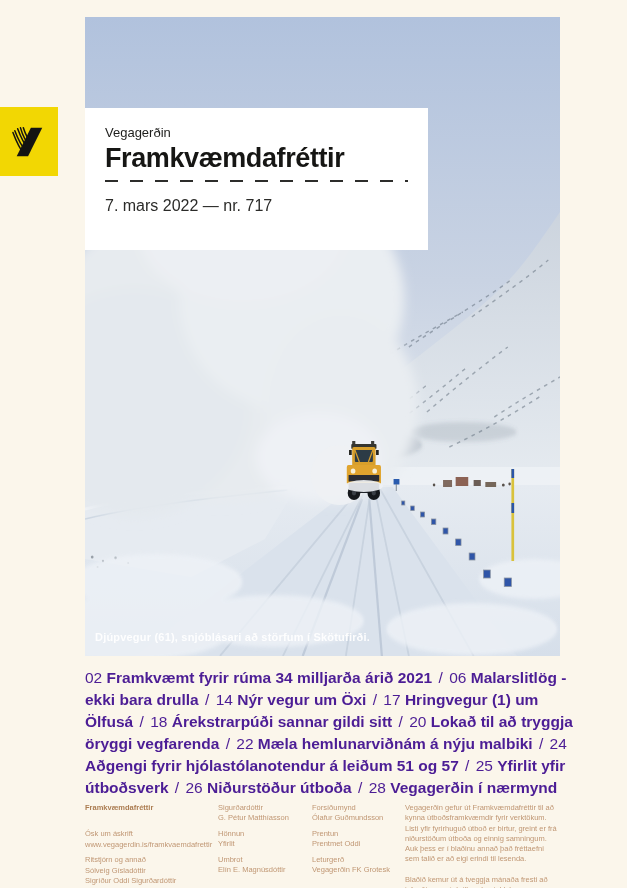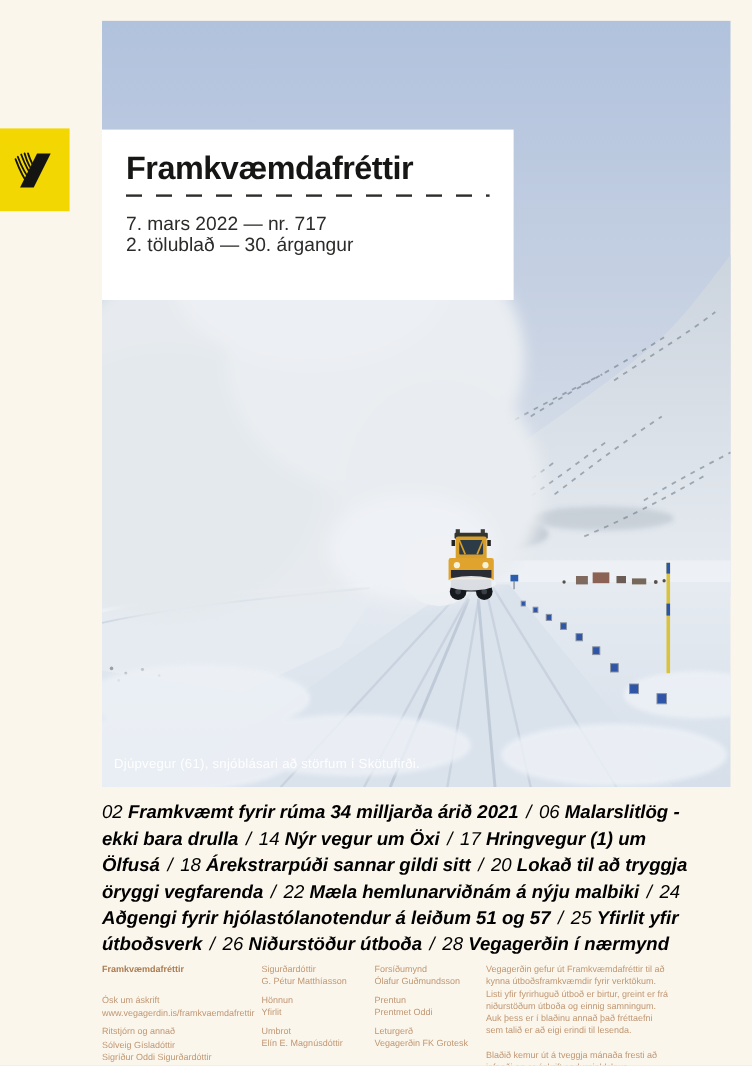--- a/index.html
+++ b/index.html
@@ -1,36 +1,36 @@
 <!DOCTYPE html>
 <html><head>
 <meta charset="utf-8">
 <style>
   html,body{margin:0;padding:0;}
   body{background:#e9e4da;font-family:"Liberation Sans",sans-serif;}
   .page{position:relative;width:627px;height:888px;background:#fbf6eb;overflow:hidden;margin:0 auto;}
 
   
-  .photo{position:absolute;left:85px;top:17px;width:524px;height:639px;overflow:hidden;}
+  .photo{position:absolute;left:85px;top:17px;width:475px;height:639px;overflow:hidden;font-weight:bold;}
   .photo svg{display:block;width:100%;height:100%;}
   .photo-caption{position:absolute;left:10px;bottom:13px;font-size:11px;letter-spacing:.2px;color:rgba(255,255,255,.93);}
 
   
   .logo{position:absolute;left:0;top:107px;width:58px;height:69px;background:#f2d703;display:flex;align-items:center;justify-content:center;}
   .logo svg{width:38px;height:34px;}
 
   
   .header-box{position:absolute;left:85px;top:108px;width:343px;height:142px;background:#ffffff;box-sizing:border-box;padding:17px 18px 0 20px;}
   .publisher{font-size:13px;color:#1d1d1b;margin:0 0 3px 0;}
   .masthead{font-size:27px;font-weight:bold;letter-spacing:-.4px;color:#161614;margin:0;line-height:30px;}
   .dash-rule{height:2px;width:303px;margin-top:7px;background:repeating-linear-gradient(90deg,#2d2d2b 0 13px,transparent 13px 25px);}
   .issue-info{margin-top:15px;font-size:16px;line-height:17px;color:#2b2b29;}
 
   
-  .toc{position:absolute;left:85px;top:667px;width:496px;font-size:15.5px;line-height:22px;color:#000000;font-style:italic;}
+  .toc{position:absolute;left:85px;top:667px;width:496px;font-size:15.5px;line-height:22px;color:#4c1d95;}
   .toc-num{font-weight:400;}
   .toc-title{font-weight:bold;}
   .toc-sep{font-weight:300;padding:0 2px;}
 
   
   .footer{position:absolute;left:85px;top:803px;width:488px;height:80px;font-size:7.5px;line-height:10.3px;color:#c09774;}
   .fcol{position:absolute;top:0;}
   .fcol-1{left:0;width:130px;}
   .fcol-2{left:133px;width:92px;}
   .fcol-3{left:227px;width:91px;}
@@ -207,25 +207,25 @@
         <path d="M3,8 C6,16 10,25 15,31"></path>
         <path d="M5,6 C8,14 12,22 17,28"></path>
         <path d="M8,4 C11,12 14,19 19,25"></path>
         <path d="M11,3 C13,10 16,17 21,22"></path>
         <path d="M14,3 C16,9 18,14 22,19"></path>
       </g>
     </svg>
   </div>
 
   <div class="header-box">
+    <div class="publisher">Vegagerðin</div>
     <h1 class="masthead">Framkvæmdafréttir</h1>
     <div class="dash-rule"></div>
     <div class="issue-info">
       <div>7. mars 2022 — nr. 717</div>
-      <div>2. tölublað — 30. árgangur</div>
     </div>
   </div>
 
   <div class="toc" id="toc"><span class="toc-num">02 </span><span class="toc-title">Framkvæmt fyrir rúma 34 milljarða árið 2021</span><span class="toc-sep"> / </span><span class="toc-num">06 </span><span class="toc-title">Malarslitlög - ekki bara drulla</span><span class="toc-sep"> / </span><span class="toc-num">14 </span><span class="toc-title">Nýr vegur um Öxi</span><span class="toc-sep"> / </span><span class="toc-num">17 </span><span class="toc-title">Hringvegur (1) um Ölfusá</span><span class="toc-sep"> / </span><span class="toc-num">18 </span><span class="toc-title">Árekstrarpúði sannar gildi sitt</span><span class="toc-sep"> / </span><span class="toc-num">20 </span><span class="toc-title">Lokað til að tryggja öryggi vegfarenda</span><span class="toc-sep"> / </span><span class="toc-num">22 </span><span class="toc-title">Mæla hemlunarviðnám á nýju malbiki</span><span class="toc-sep"> / </span><span class="toc-num">24 </span><span class="toc-title">Aðgengi fyrir hjólastólanotendur á leiðum 51 og 57</span><span class="toc-sep"> / </span><span class="toc-num">25 </span><span class="toc-title">Yfirlit yfir útboðsverk</span><span class="toc-sep"> / </span><span class="toc-num">26 </span><span class="toc-title">Niðurstöður útboða</span><span class="toc-sep"> / </span><span class="toc-num">28 </span><span class="toc-title">Vegagerðin í nærmynd</span></div>
 
   <div class="footer">
     <div class="fcol fcol-1" id="fcol1">
         <div class="f-heading">Framkvæmdafréttir</div>
         <div class="f-group">
           <div class="f-label">Ósk um áskrift</div>

